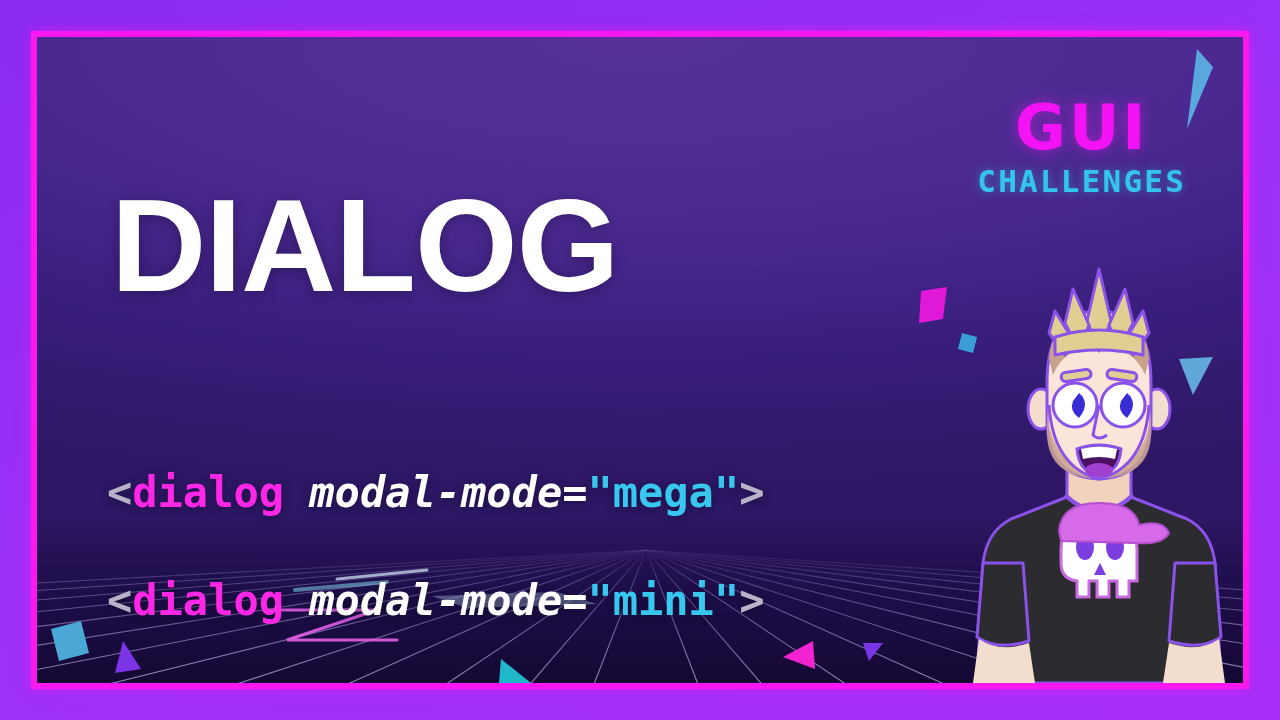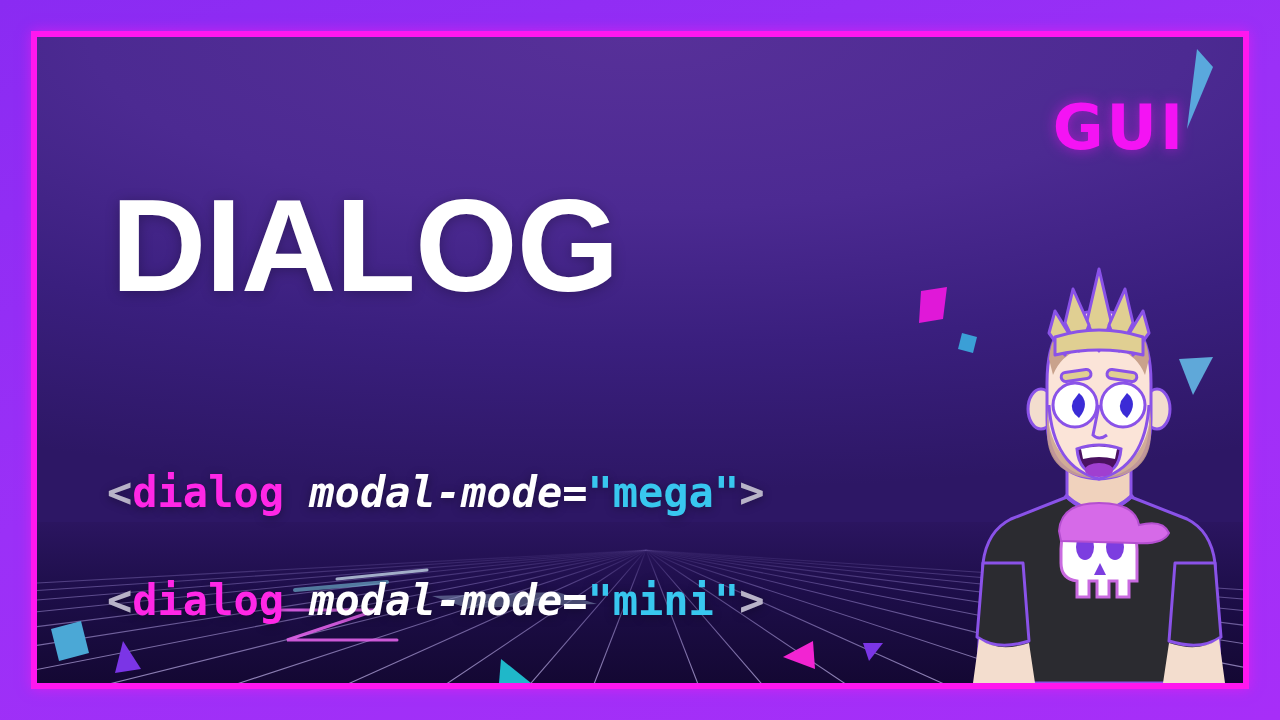--- a/index.html
+++ b/index.html
@@ -171,20 +171,21 @@
 
       <div class="title">DIALOG</div>
 
       <div class="code">
 <div><span class="br">&lt;</span><span class="tag">dialog</span><span class="attr"> </span><span class="attr">modal-mode=</span><span class="val">"mega"</span><span class="br">&gt;</span></div>
 <div><span class="br">&lt;</span><span class="tag">dialog</span><span class="attr"> </span><span class="attr">modal-mode=</span><span class="val">"mini"</span><span class="br">&gt;</span></div>
       </div>
 
       <div class="logo">
         <div class="logo-gui">GUI</div>
+        <div class="logo-ch">CHALLENGES</div>
       </div>
 
       <svg class="avatar" viewBox="0 0 300 420">
         <g stroke="#8a52e8" stroke-width="3" stroke-linejoin="round">
 
           <path d="M118 196 L118 252 Q150 268 182 252 L182 196 Z" fill="#f0d2bd" stroke="#8a52e8"></path>
 
           <path d="M118 234 Q150 262 182 234 L238 256 Q262 268 266 300 L272 420 L28 420 L34 300 Q38 268 62 256 Z" fill="#2b2b30"></path>
 
           <path d="M34 300 L28 374 Q48 388 80 378 L74 300 Z" fill="#2b2b30"></path>

